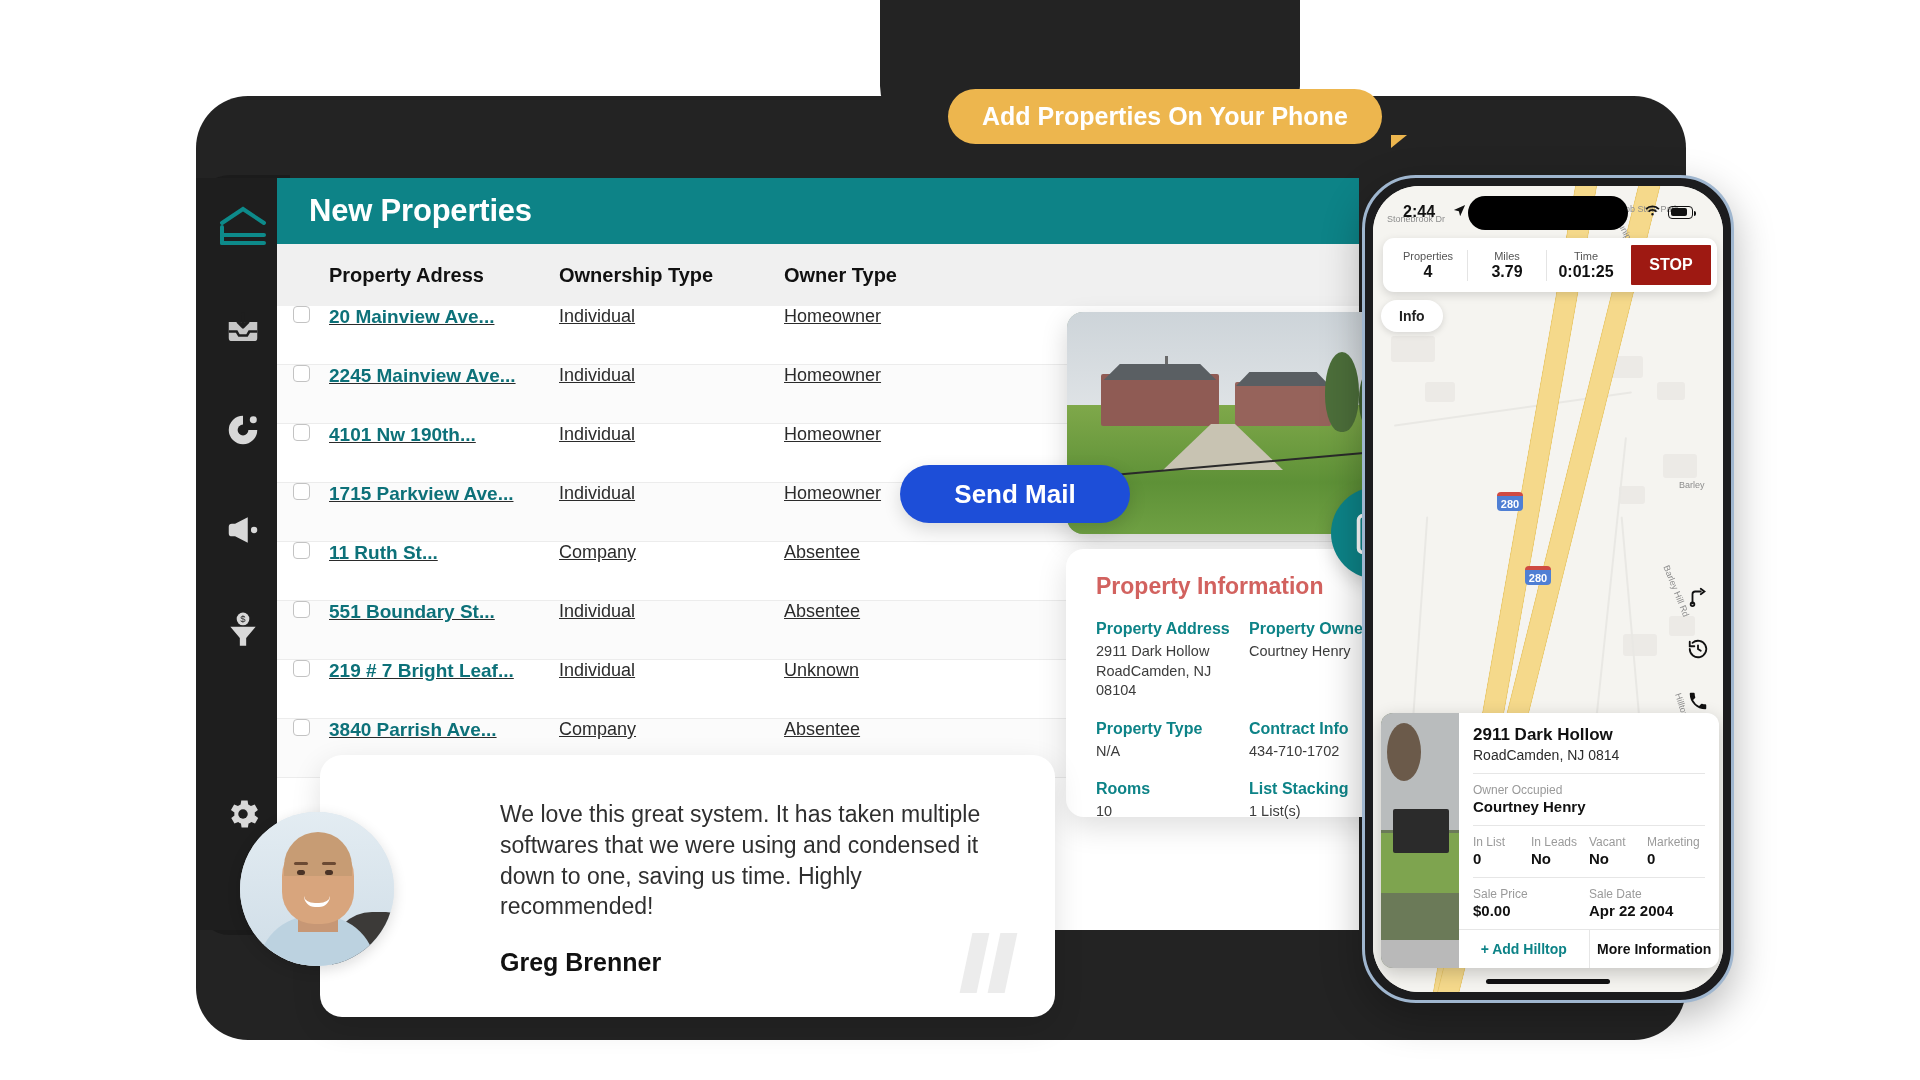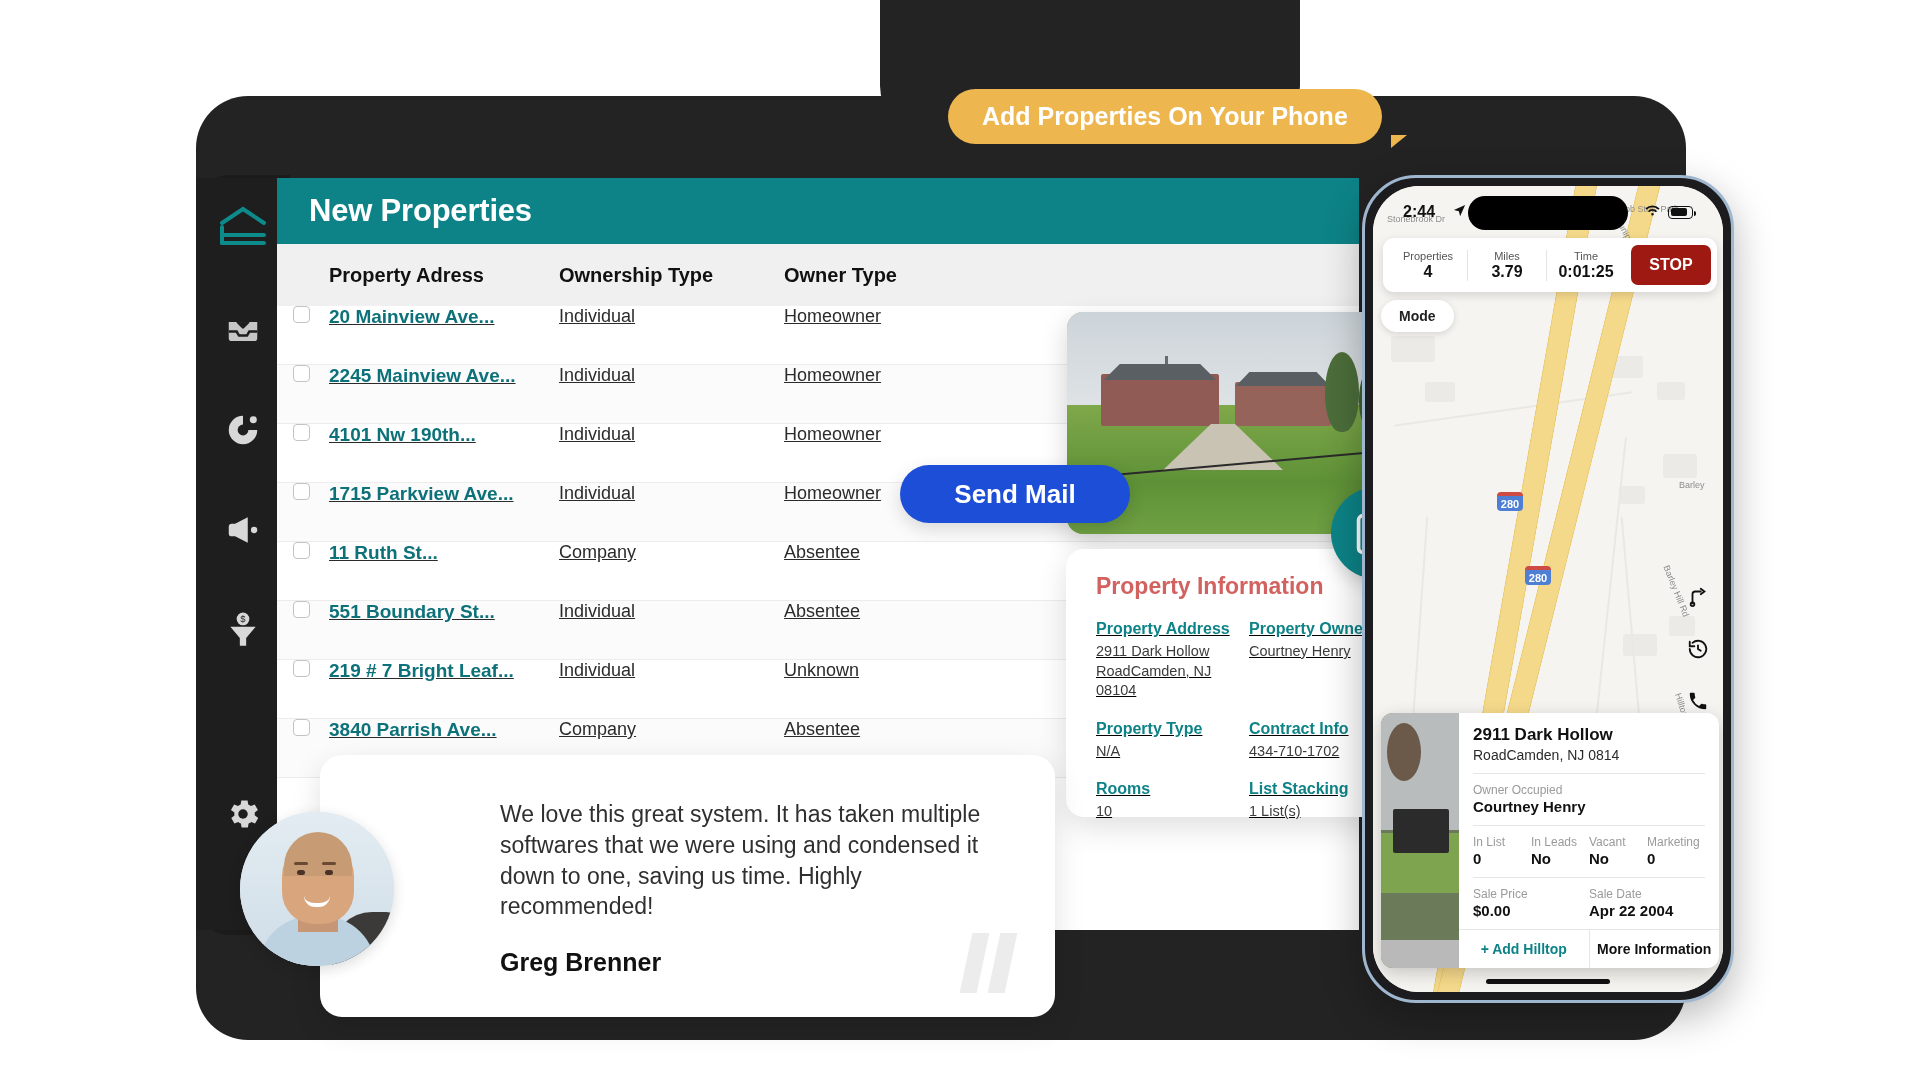--- a/index.html
+++ b/index.html
@@ -162,21 +162,21 @@
   .prop-card {
     position: absolute; left: 1066px; top: 549px; width: 364px; height: 268px;
     background: #ffffff; border-radius: 18px;
     box-shadow: 0 10px 30px rgba(0,0,0,.13);
     padding: 24px 28px 0 30px;
   }
   .prop-card h3 {
     color: #d2625f; font-size: 23px; font-weight: 700; margin-bottom: 20px;
   }
   .prop-grid { display: flex; flex-wrap: wrap; }
-  .prop-cell { width: 50%; margin-bottom: 19px; text-decoration: underline; }
+  .prop-cell { width: 50%; margin-bottom: 19px; }
   .prop-cell .k {
     color: #0d8387; font-size: 16px; font-weight: 700; margin-bottom: 4px;
   }
   .prop-cell .v {
     color: #3c3c3c; font-size: 14.5px; line-height: 1.35;
   }
 
   
   .clip-badge {
     position: absolute; left: 1331px; top: 487px;
@@ -308,21 +308,21 @@
     display: flex; align-items: center;
     box-shadow: 0 3px 10px rgba(0,0,0,.14);
     padding: 0 6px;
   }
   .stat { flex: 1; text-align: center; border-right: 1px solid #e4e4e4; }
   .stat:nth-child(3) { border-right: none; }
   .stat .sl { font-size: 11px; color: #555; }
   .stat .sv { font-size: 16px; font-weight: 700; color: #111; margin-top: 1px; }
   .stop-btn {
     width: 80px; height: 40px; margin-left: 6px; background: #9e1912;
-    border-radius: 7px; color: #fff; font-size: 16px; font-weight: 700;
+    border-radius: 1px; color: #fff; font-size: 16px; font-weight: 700;
     display: flex; align-items: center; justify-content: center;
   }
   .mode-chip {
     position: absolute; left: 8px; top: 114px; z-index: 8;
     height: 32px; padding: 0 18px; background:#fff; border-radius: 17px;
     display:flex; align-items:center; font-size: 14px; color:#222; font-weight:600;
     box-shadow: 0 2px 7px rgba(0,0,0,.13);
   }
   .map-tools {
     position:absolute; right: 14px; top: 400px; z-index: 8;
@@ -652,21 +652,21 @@
           <div class="sl">Miles</div>
           <div class="sv">3.79</div>
         </div>
         <div class="stat">
           <div class="sl">Time</div>
           <div class="sv">0:01:25</div>
         </div>
         <div class="stop-btn">STOP</div>
       </div>
 
-      <div class="mode-chip">Mode</div>
+      <div class="mode-chip">Info</div>
 
       <div class="map-tools">
         <span>
           <svg viewBox="0 0 24 24" fill="none" stroke="#111" stroke-width="2" stroke-linecap="round">
               <path d="M6 19V9a3 3 0 0 1 3-3h6"></path>
               <circle cx="6" cy="20" r="2"></circle>
               <path d="m15 3 4 3-4 3"></path>
             </svg>
         </span>
         <span>

